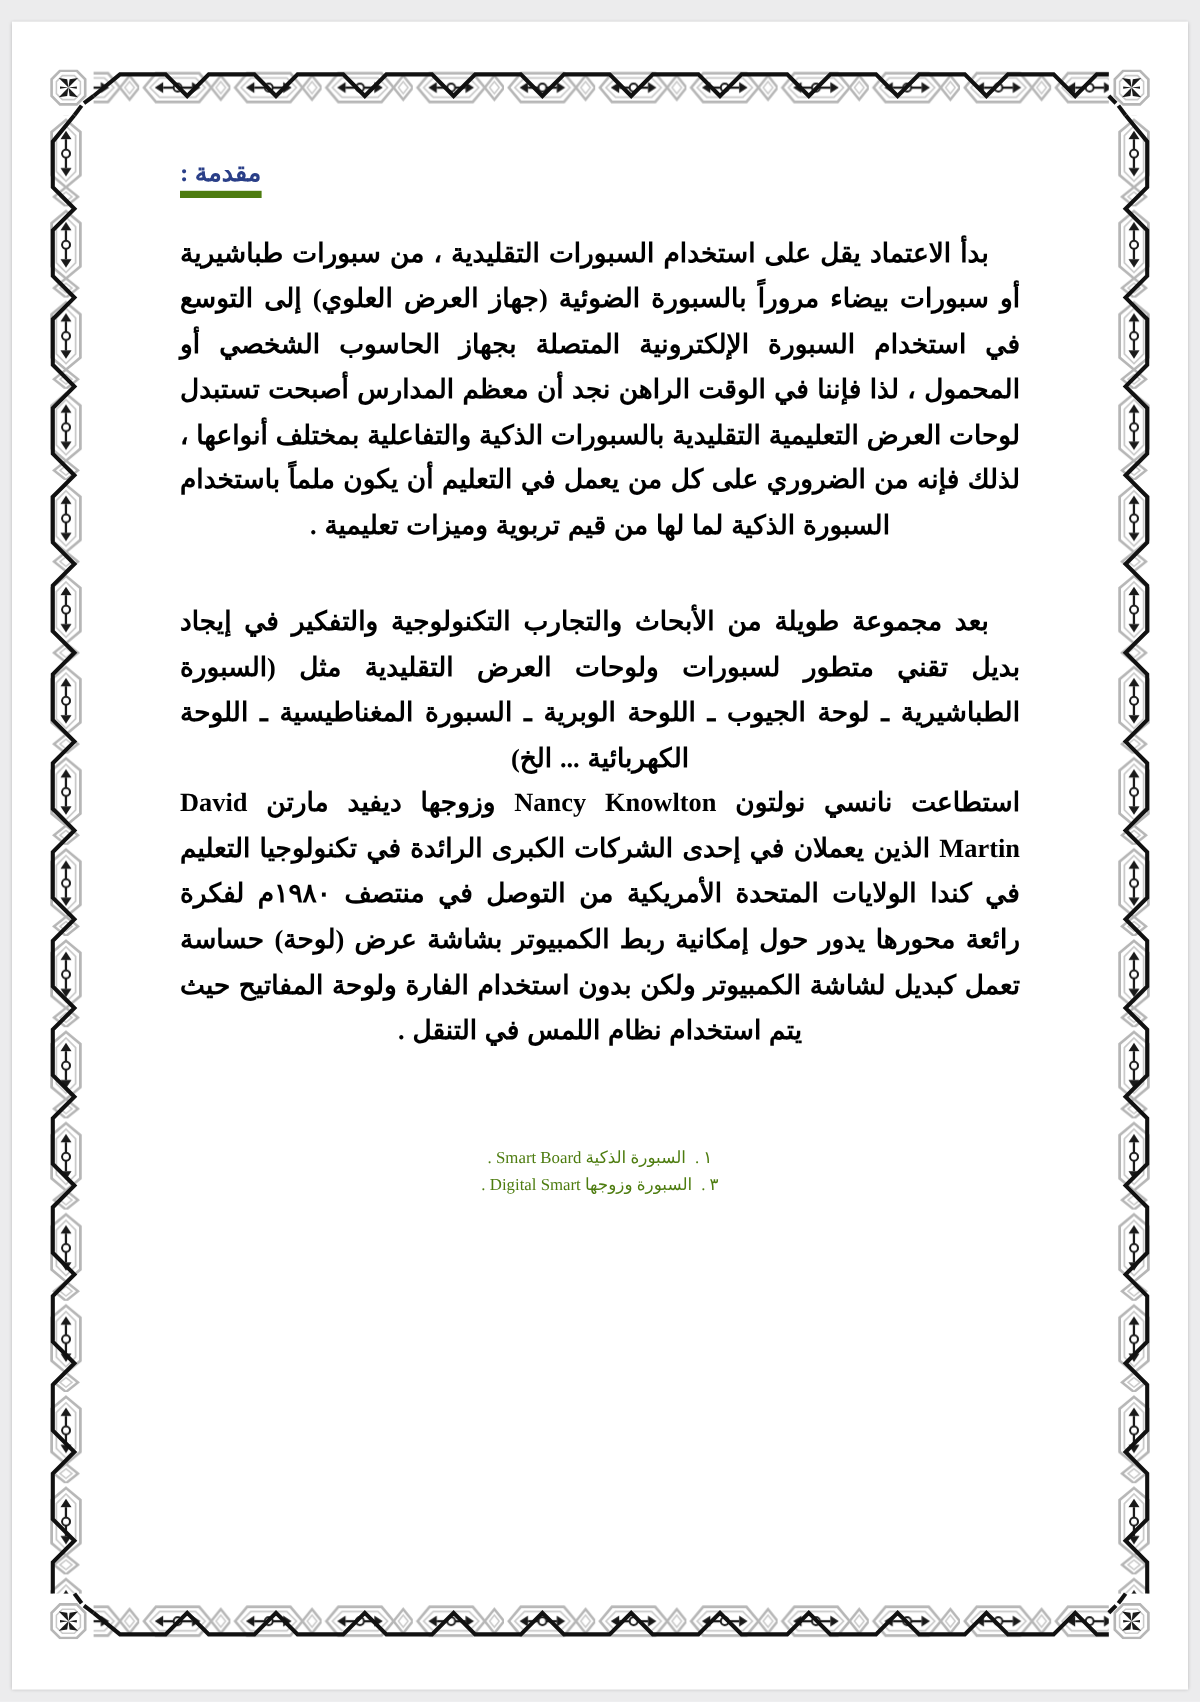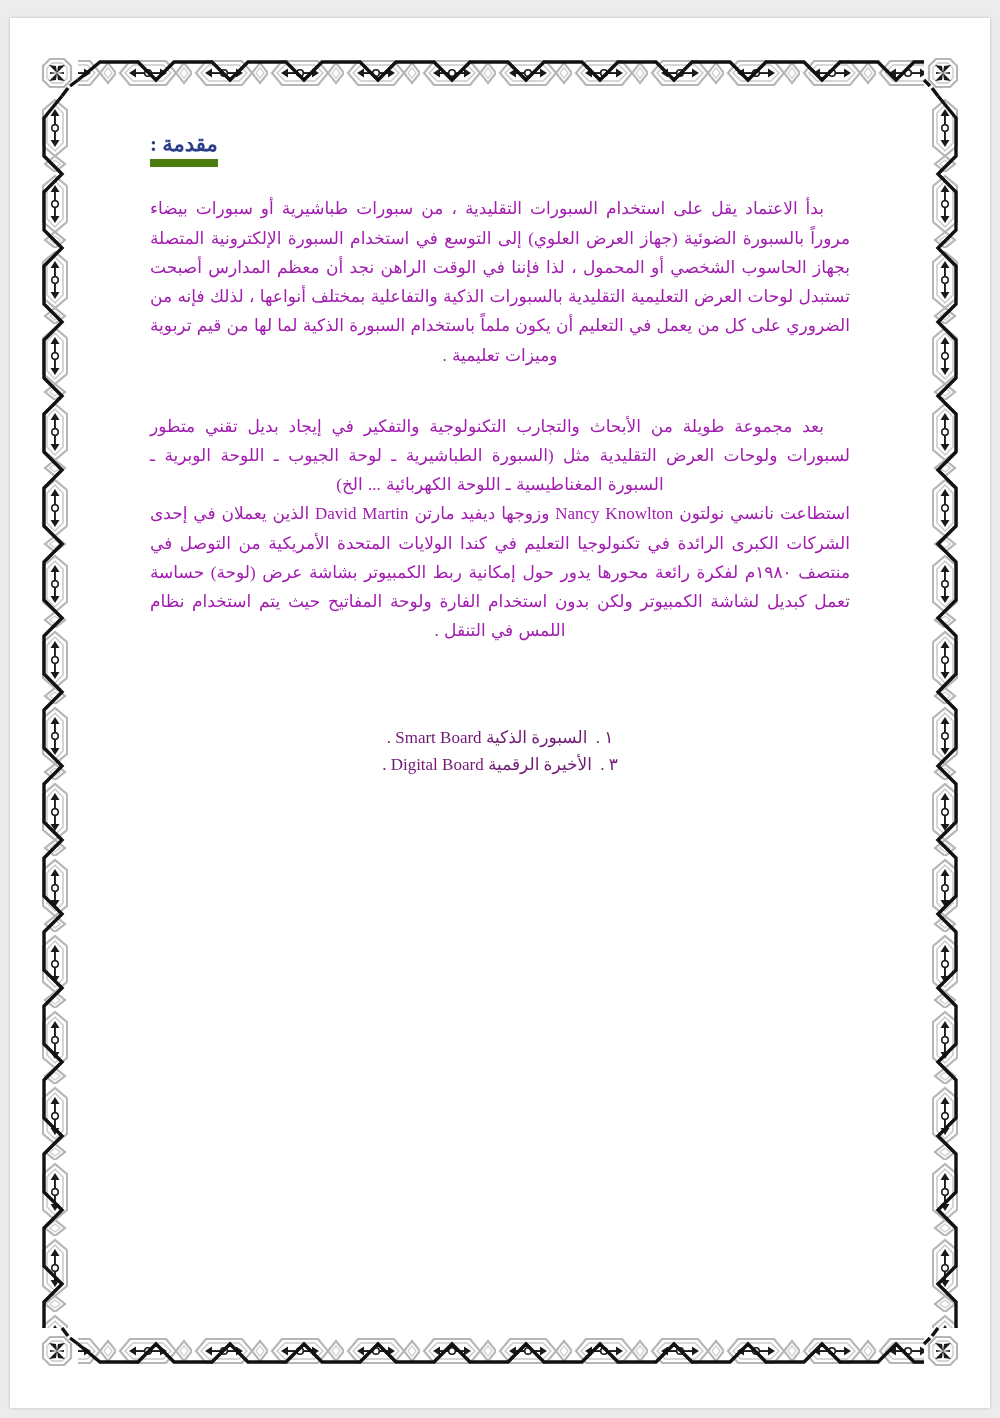--- a/index.html
+++ b/index.html
@@ -53,53 +53,54 @@
     font-size: 21px;
     font-weight: bold;
     color: #2a3f88;
     text-align: left;
     direction: rtl;
     letter-spacing: 0.5px;
     line-height: 1.35;
   }
   h2.heading .hd-inner {
     display: inline-block;
-    border-bottom: 8px solid #4d7c0f;
+    border-bottom: 6px solid #4d7c0f;
     padding-bottom: 1px;
   }
 
   p.para {
     margin: 0;
     padding: 0;
-    font-size: 17px;
+    font-size: 22px;
     line-height: 1.72;
-    color: #a21caf;
+    color: #000000;
     text-align: justify;
     text-align-last: center;
     direction: rtl;
     text-indent: 26px;
     word-spacing: 1px;
+    font-weight: bold;
   }
   p.para.no-indent { text-indent: 0; }
 
   .sp-a { height: 27px; }
   .sp-b { height: 22px; }
   .sp-c { height: 20px; }
   .sp-d { height: 18px; }
 
   ol.names {
     margin: 0;
     padding: 0;
     list-style: none;
     direction: rtl;
   }
   ol.names li {
-    font-size: 17px;
+    font-size: 14px;
     line-height: 1.62;
-    color: #701a75;
+    color: #4d7c0f;
     text-align: center;
     direction: rtl;
     padding-right: 0;
   }
   ol.names li .num { margin-left: 4px; }
   ol.names li .latin {
     font-family: "Liberation Serif", "DejaVu Serif", serif;
     direction: ltr;
     unicode-bidi: embed;
   }
@@ -240,19 +241,19 @@
 
   <ol class="names">
     <li>
       <span class="num">١ .</span>
       <span>السبورة الذكية</span>
       <span class="latin">Smart Board</span>
       <span>.</span>
     </li>
     <li>
       <span class="num">٣ .</span>
-      <span>الأخيرة الرقمية</span>
-      <span class="latin">Digital Board</span>
+      <span>السبورة وزوجها</span>
+      <span class="latin">Digital Smart</span>
       <span>.</span>
     </li>
   </ol>
 
 </div>
 
 </body></html>

